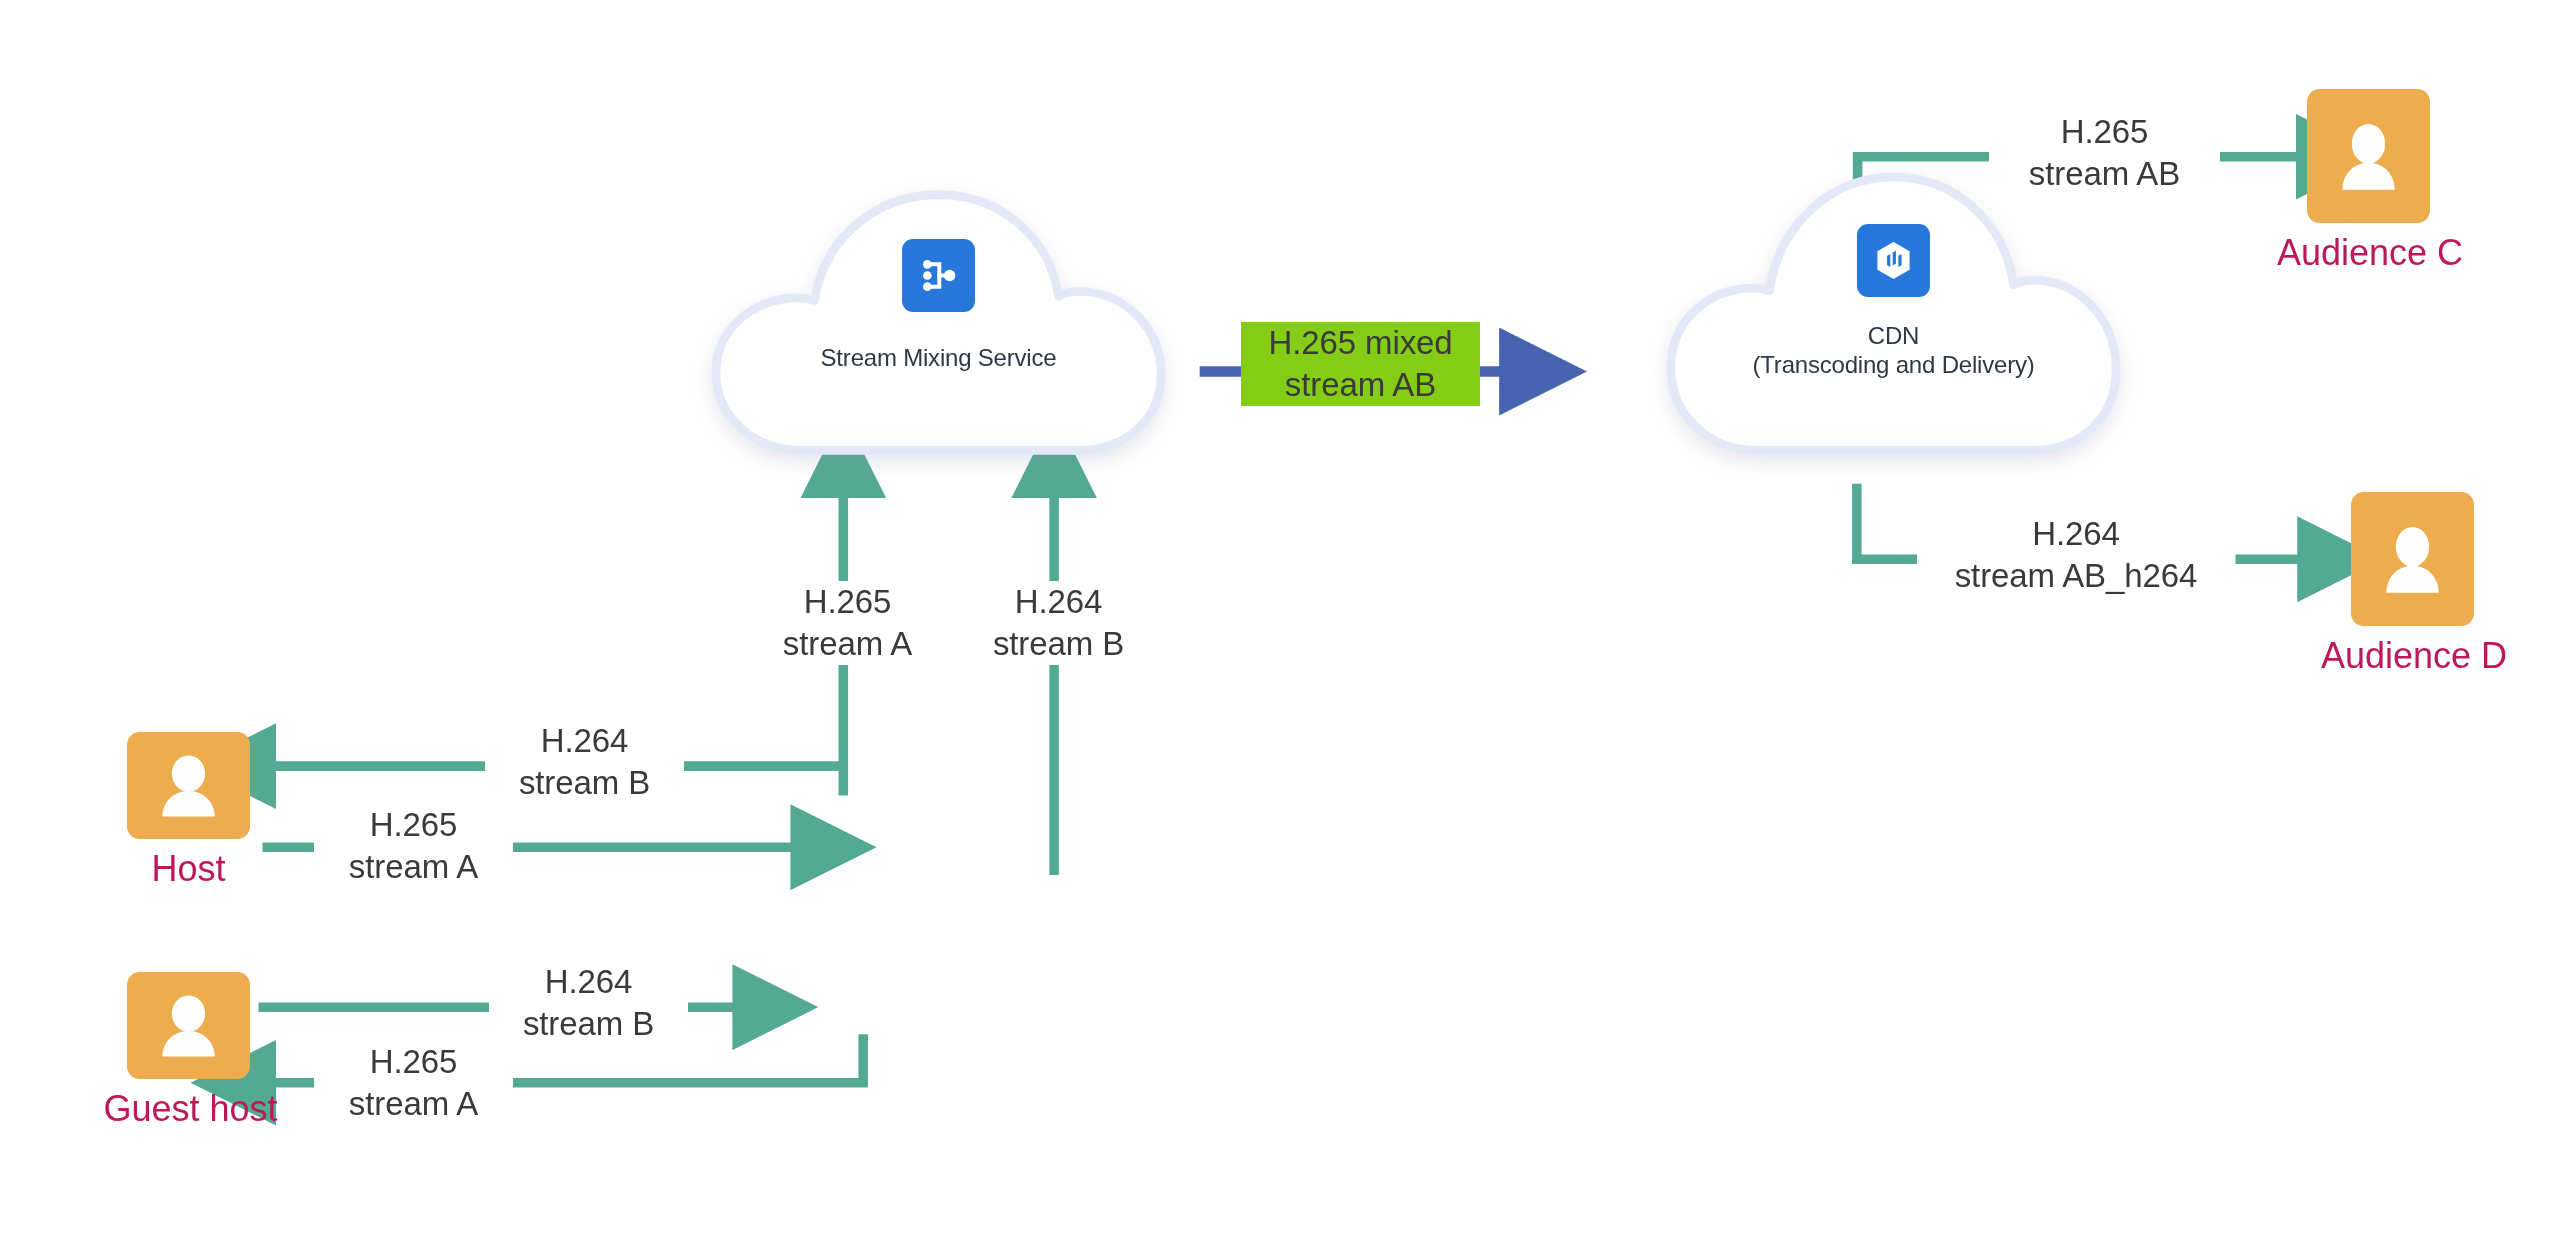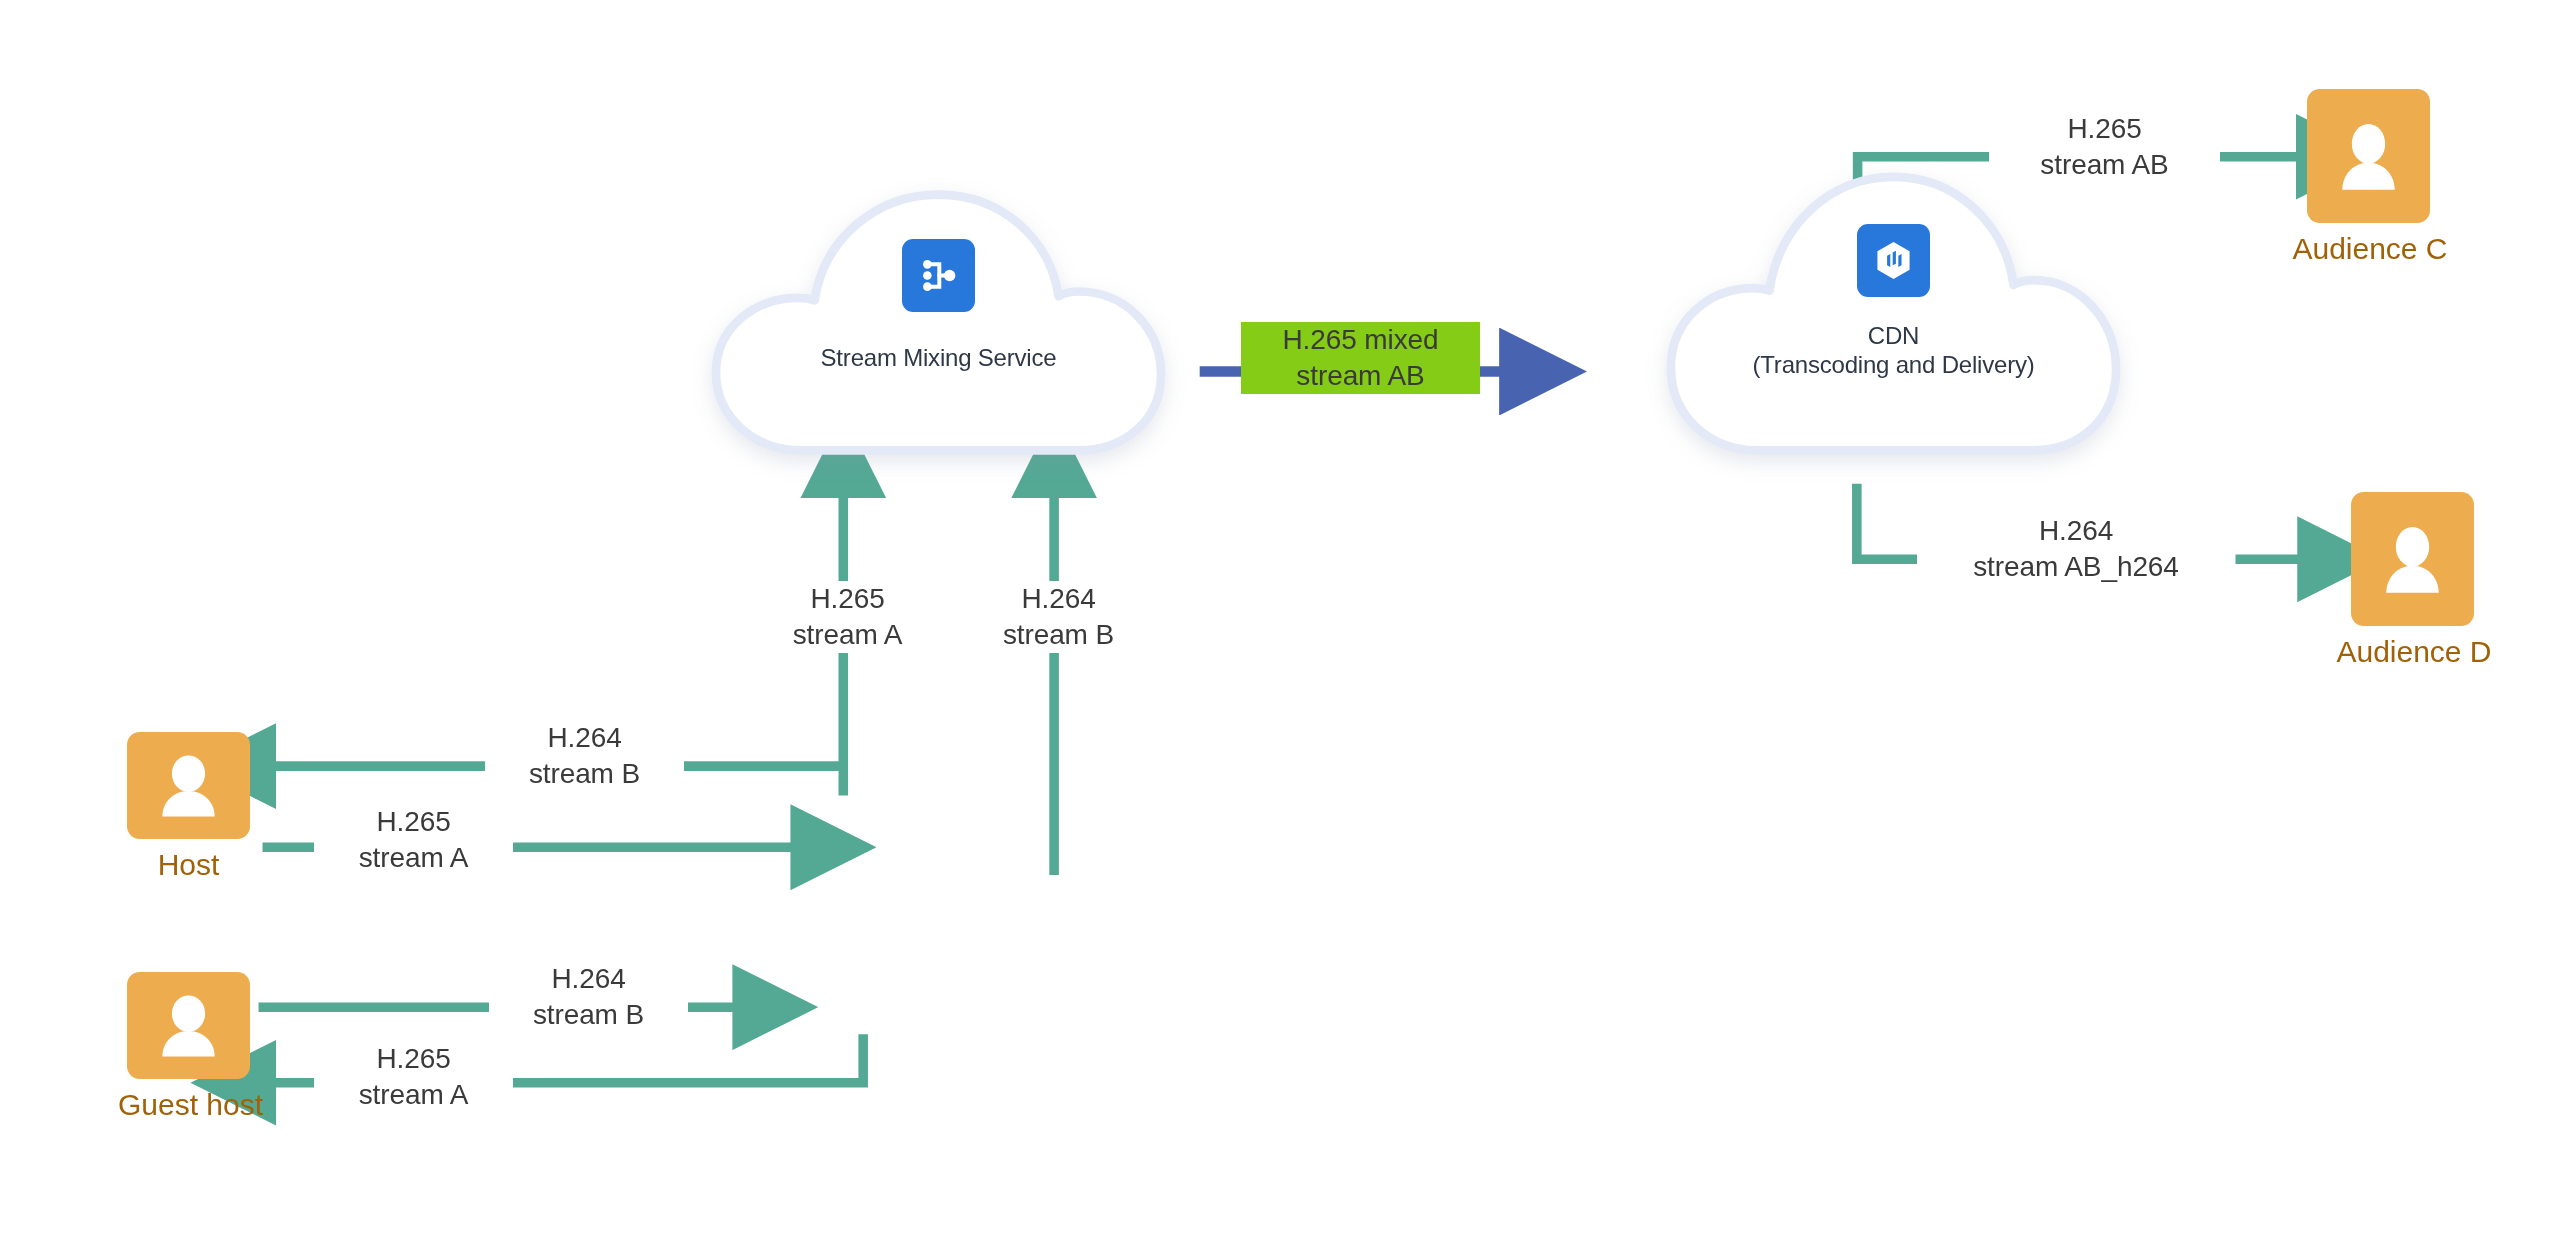--- a/index.html
+++ b/index.html
@@ -63,30 +63,30 @@
     position: absolute;
     background: #EDAC4D;
     border-radius: 12.7px;
     display: flex;
     align-items: center;
     justify-content: center;
   }
   .person-caption {
     position: absolute;
     text-align: center;
-    color: #a16207;
-    font-size: 30px;
+    color: #be185d;
+    font-size: 36px;
     white-space: nowrap;
   }
 
   
   .edge-label {
     position: absolute;
     color: #3A3A3A;
-    font-size: 28px;
+    font-size: 33px;
     line-height: 1.28;
     text-align: center;
     white-space: pre-line;
     letter-spacing: -0.1px;
   }
 </style>
 </head>
 <body>
 
 <div id="diagram-root">

